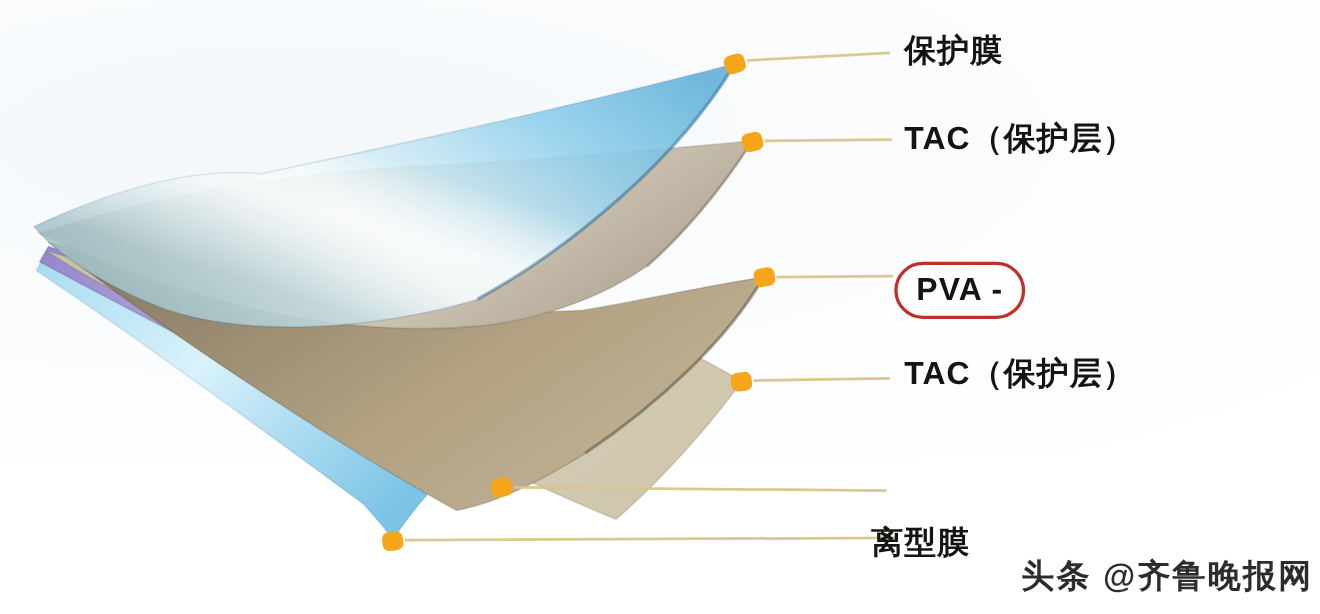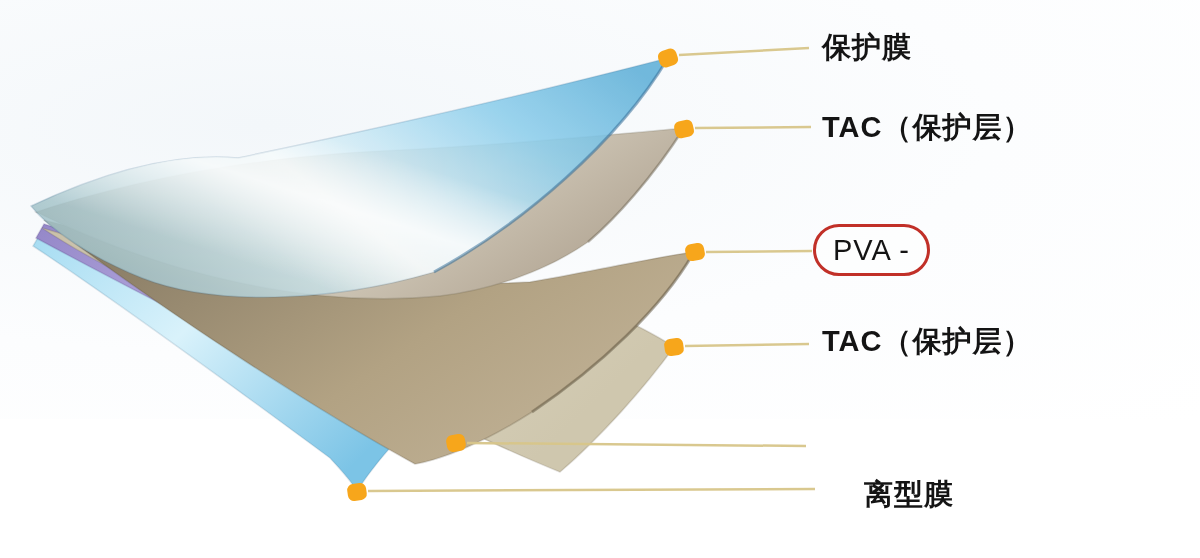--- a/index.html
+++ b/index.html
@@ -19,28 +19,28 @@
     transform:translateY(-50%);
     font-weight:bold;
     font-size:29px;
     color:#141414;
     letter-spacing:1px;
     white-space:nowrap;
     line-height:1;
   }
   .pva-pill{
     position:absolute;
-    left:813px;top:224px;
+    left:813px;top:238px;
     height:46px;
     padding:0 17px;
     border:3px solid #c13028;
     border-radius:27px;
     display:flex;align-items:center;
     background:rgba(255,255,255,0.45);
-    font-weight:normal;font-size:29px;letter-spacing:1px;white-space:nowrap;line-height:1;
+    font-weight:bold;font-size:29px;letter-spacing:1px;white-space:nowrap;line-height:1;
   }
   .pva-pill .black{color:#141414;}
   .pva-pill .red{color:#c13028;}
   .watermark{
     position:absolute;
     right:6px;top:510px;
     font-weight:bold;
     font-size:30px;
     color:#1b1b1b;
     letter-spacing:2px;
@@ -150,16 +150,17 @@
 
   <div class="label" style="left:822px;top:127px">TAC（保护层）</div>
 
   <div class="pva-pill">
     <span class="black">PVA - </span>
   </div>
 
   <div class="label" style="left:822px;top:341px">TAC（保护层）</div>
 
 
-  <div class="label" style="left:864px;top:494px">离型膜</div>
+  <div class="label" style="left:792px;top:494px">离型膜</div>
 
+  <div class="watermark">头条 @齐鲁晚报网</div>
 
 </div>
 
 </body></html>

